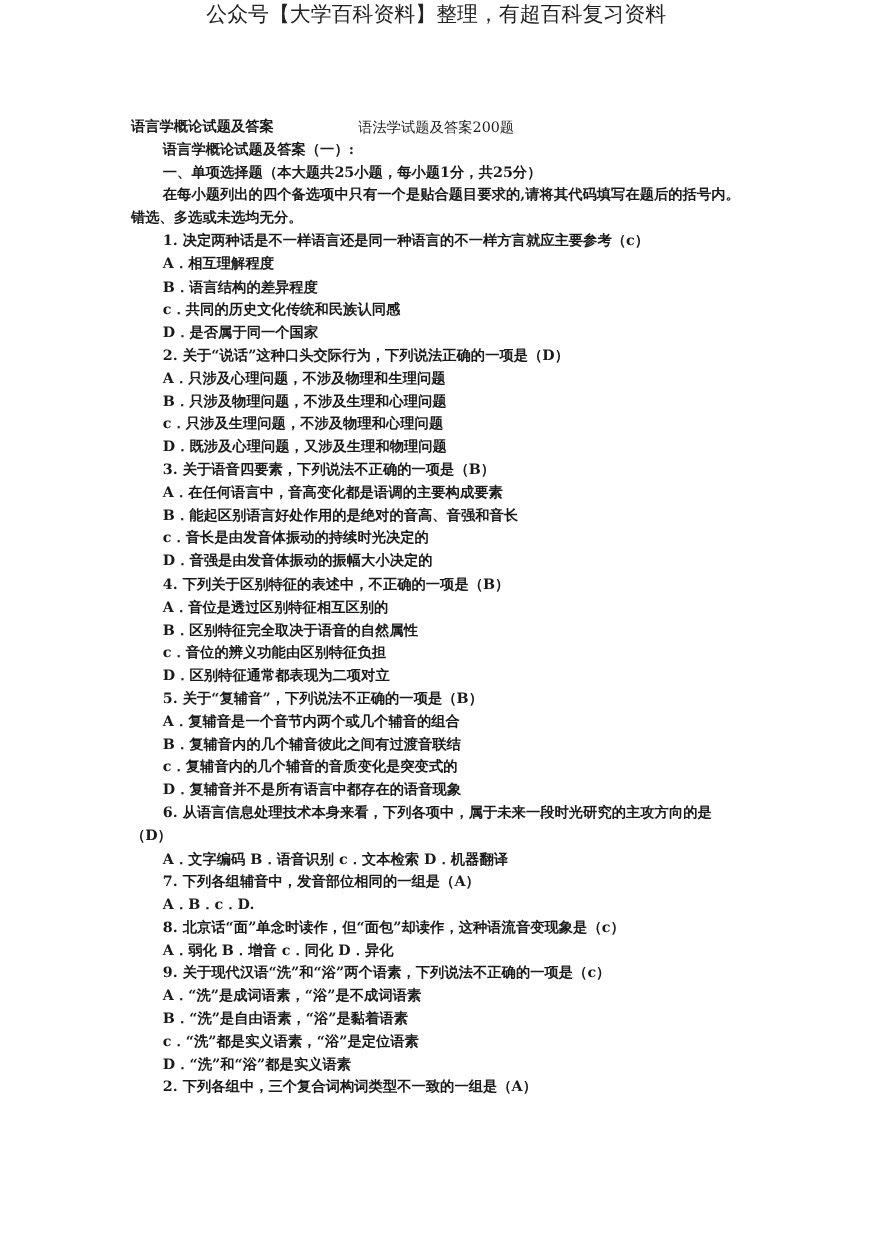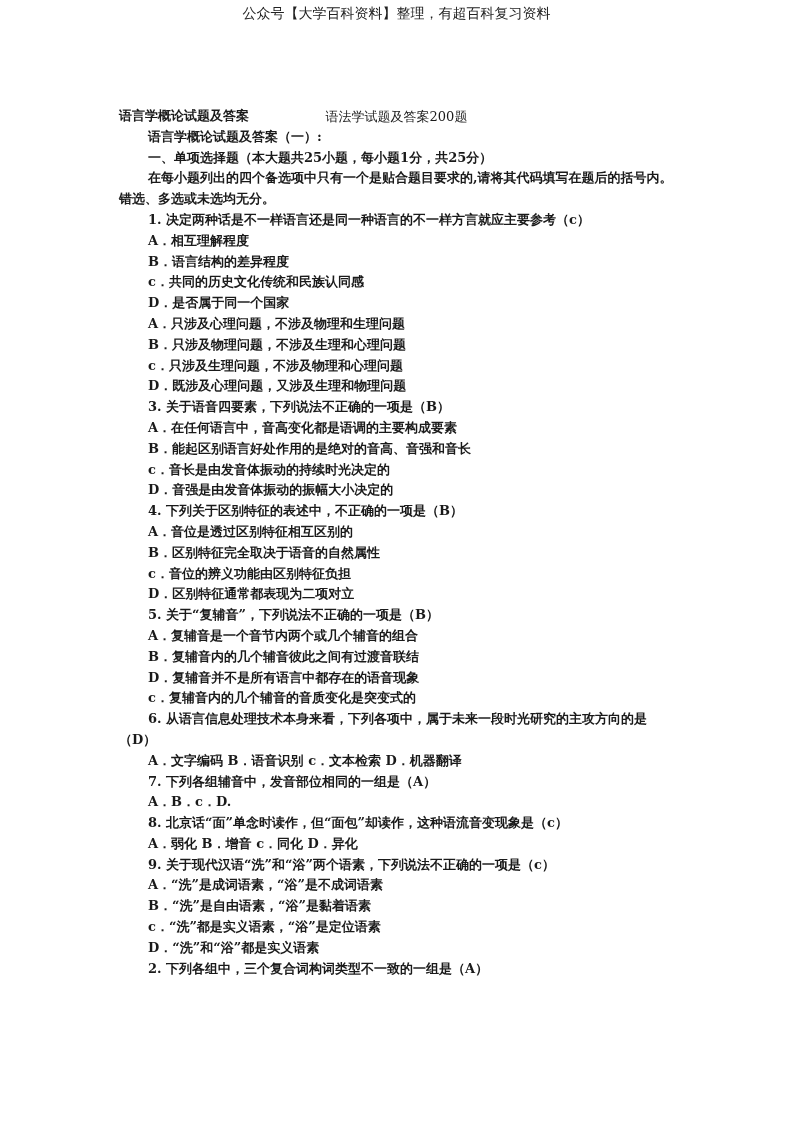--- a/index.html
+++ b/index.html
@@ -3,21 +3,21 @@
   <meta charset="utf-8">
   <style>
     html, body { margin: 0; padding: 0; background: #ffffff; }
     body {
       width: 793px; height: 1122px; position: relative; overflow: hidden;
       font-family: "DejaVu Serif", "Liberation Serif", serif;
       color: #1a1a1a;
     }
     .header-note {
       position: absolute; top: 4px; left: 0; width: 793px;
-      text-align: center; font-size: 14px; line-height: 18px; color: #222;
+      text-align: center; font-size: 19px; line-height: 18px; color: #222;
     }
     .doc-title {
       position: absolute; top: 89px; left: 0; width: 793px;
       text-align: center; font-size: 13px; line-height: 16px; margin-top: 20px;
     }
     .body-text {
       position: absolute; top: 106px; left: 119px; width: 560px;
       font-size: 13px; line-height: 20.8px; font-weight: bold;
     }
     .line { white-space: nowrap; }
@@ -36,42 +36,43 @@
   <div class="line indent">语言学概论试题及答案（一）:</div>
   <div class="line indent">一、单项选择题（本大题共25小题，每小题1分，共25分）</div>
   <div class="wrap">在每小题列出的四个备选项中只有一个是贴合题目要求的,请将其代码填写在题后的括号内。错选、多选或未选均无分。</div>
 
   <div class="line indent">1. 决定两种话是不一样语言还是同一种语言的不一样方言就应主要参考（c）</div>
   <div class="line indent">A．相互理解程度</div>
   <div class="line indent">B．语言结构的差异程度</div>
   <div class="line indent">c．共同的历史文化传统和民族认同感</div>
   <div class="line indent">D．是否属于同一个国家</div>
 
+  <div class="line indent">2. 关于“说话”这种口头交际行为，下列说法正确的一项是（D）</div>
   <div class="line indent">A．只涉及心理问题，不涉及物理和生理问题</div>
   <div class="line indent">B．只涉及物理问题，不涉及生理和心理问题</div>
   <div class="line indent">c．只涉及生理问题，不涉及物理和心理问题</div>
   <div class="line indent">D．既涉及心理问题，又涉及生理和物理问题</div>
 
   <div class="line indent">3. 关于语音四要素，下列说法不正确的一项是（B）</div>
   <div class="line indent">A．在任何语言中，音高变化都是语调的主要构成要素</div>
   <div class="line indent">B．能起区别语言好处作用的是绝对的音高、音强和音长</div>
   <div class="line indent">c．音长是由发音体振动的持续时光决定的</div>
   <div class="line indent">D．音强是由发音体振动的振幅大小决定的</div>
 
   <div class="line indent">4. 下列关于区别特征的表述中，不正确的一项是（B）</div>
   <div class="line indent">A．音位是透过区别特征相互区别的</div>
   <div class="line indent">B．区别特征完全取决于语音的自然属性</div>
   <div class="line indent">c．音位的辨义功能由区别特征负担</div>
   <div class="line indent">D．区别特征通常都表现为二项对立</div>
 
   <div class="line indent">5. 关于“复辅音”，下列说法不正确的一项是（B）</div>
   <div class="line indent">A．复辅音是一个音节内两个或几个辅音的组合</div>
   <div class="line indent">B．复辅音内的几个辅音彼此之间有过渡音联结</div>
+  <div class="line indent">c．复辅音内的几个辅音的音质变化是突变式的</div>
   <div class="line indent">D．复辅音并不是所有语言中都存在的语音现象</div>
-  <div class="line indent">c．复辅音内的几个辅音的音质变化是突变式的</div>
 
   <div class="wrap">6. 从语言信息处理技术本身来看，下列各项中，属于未来一段时光研究的主攻方向的是（D）</div>
   <div class="line indent">A．文字编码 B．语音识别 c．文本检索 D．机器翻译</div>
 
   <div class="line indent">7. 下列各组辅音中，发音部位相同的一组是（A）</div>
   <div class="line indent">A．B．c．D.</div>
 
   <div class="line indent">8. 北京话“面”单念时读作，但“面包”却读作，这种语流音变现象是（c）</div>
   <div class="line indent">A．弱化 B．增音 c．同化 D．异化</div>
 

